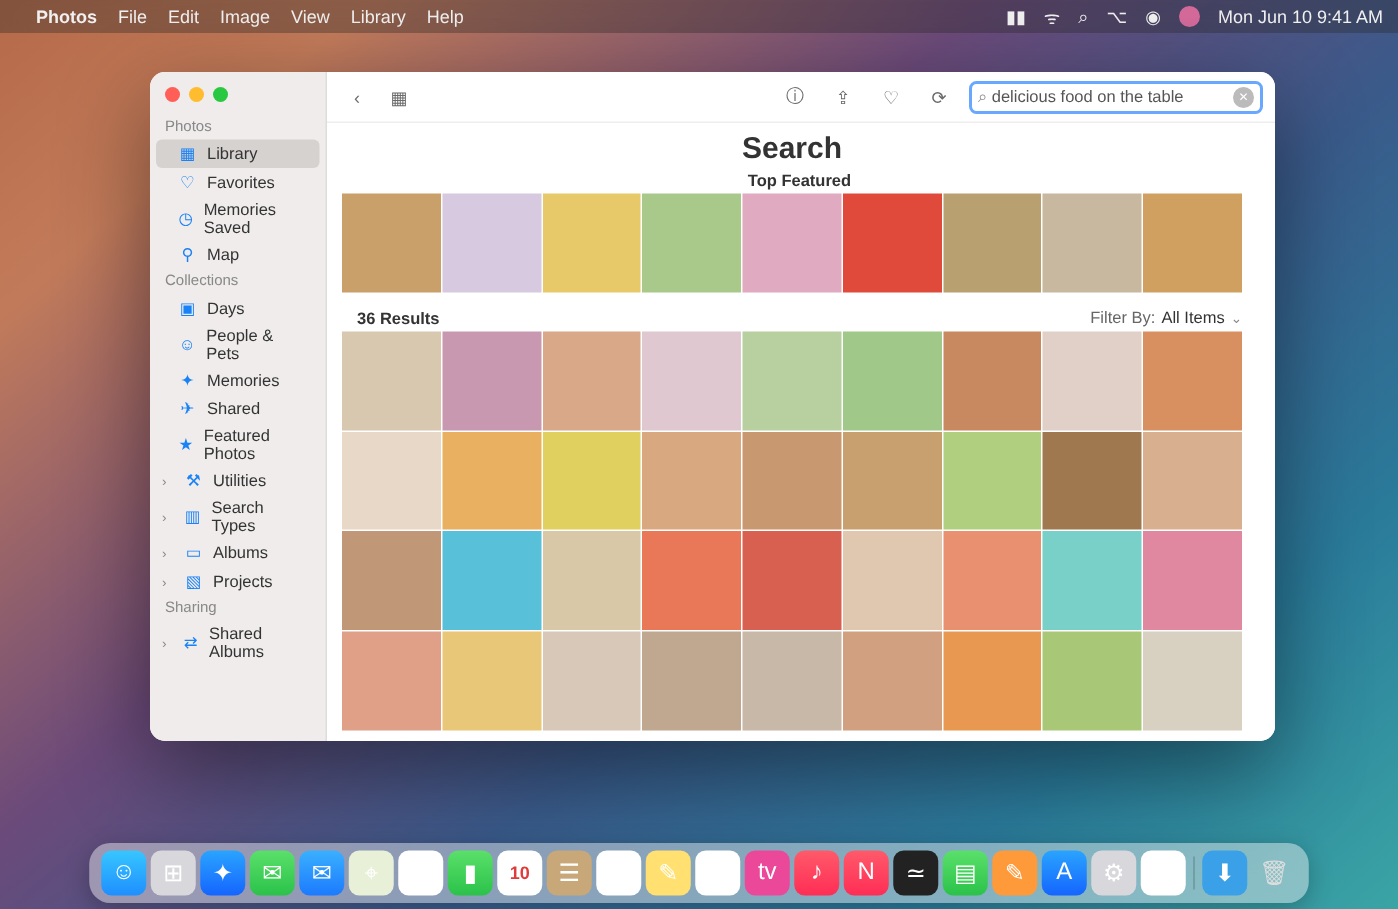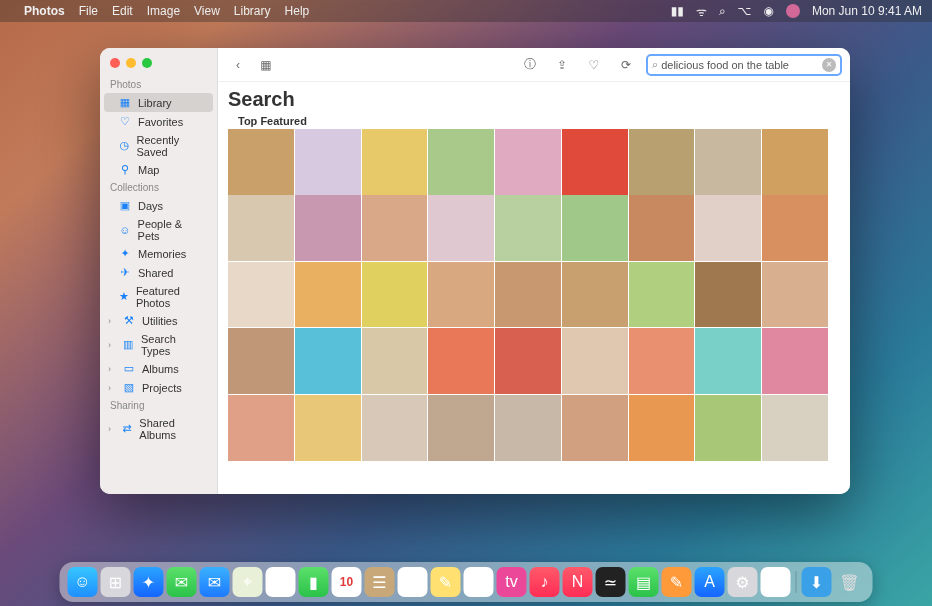--- a/index.html
+++ b/index.html
@@ -51,21 +51,21 @@
 .main { flex:1; display:flex; flex-direction:column; background:#fff; }
 .toolbar { height:34px; display:flex; align-items:center; padding:0 8px; gap:8px; border-bottom:1px solid #eee; }
 .toolbar .nav { display:flex; gap:4px; color:#7a7a7a; }
 .toolbar .tbtn { width:24px; height:22px; display:flex; align-items:center; justify-content:center; border-radius:4px; color:#6a6a6a; }
 .toolbar .spacer { flex:1; }
 .search-wrap { width:196px; height:22px; border:2px solid #6aa7ff; border-radius:5px; display:flex; align-items:center; padding:0 4px; background:#fff; }
 .search-wrap .sicon{color:#888;font-size:11px;margin-right:3px}
 .search-wrap input { flex:1; border:0; outline:0; font-size:11px; color:#555; background:transparent; }
 .search-wrap .clear{width:14px;height:14px;border-radius:50%;background:#bbb;color:#fff;font-size:8px;display:flex;align-items:center;justify-content:center}
 
-.content { flex:1; overflow:auto; padding: 6px 22px 0 10px; }
+.content { flex:1; overflow:auto; padding: 6px 22px 0 10px; text-align: center; }
 .title { font-size:20px; font-weight:700; }
 .subtitle { font-size:11px; color:#888; margin:1px 0 4px; }
 .section-head { font-size:11px; font-weight:700; color:#333; margin:4px 0 2px 10px; }
 .filterbar { display:flex; align-items:center; font-size:11px; color:#666; gap:4px; }
 .filterbar .val{color:#333}
 .row { display:flex; justify-content:space-between; align-items:center; margin-top:8px; }
 
 .thumbs { display:grid; gap:1px; }
 .top-thumbs { grid-template-columns: repeat(9, 1fr); }
 .thumb { aspect-ratio:1/1; background:#ccc; background-size:cover; }
@@ -117,21 +117,21 @@
         <div class="side-item selected">
           <span class="ic">▦</span>
           <span>Library</span>
         </div>
         <div class="side-item">
           <span class="ic">♡</span>
           <span>Favorites</span>
         </div>
         <div class="side-item">
           <span class="ic">◷</span>
-          <span>Recently Saved</span>
+          <span>Memories Saved</span>
         </div>
         <div class="side-item">
           <span class="ic">⚲</span>
           <span>Map</span>
         </div>
         <div class="side-header">Collections</div>
         <div class="side-item">
           <span class="ic">▣</span>
           <span>Days</span>
         </div>
@@ -207,20 +207,28 @@
           <div class="thumb" style="background: rgb(214, 201, 224);"></div>
           <div class="thumb" style="background: rgb(232, 201, 106);"></div>
           <div class="thumb" style="background: rgb(168, 201, 138);"></div>
           <div class="thumb" style="background: rgb(224, 170, 192);"></div>
           <div class="thumb" style="background: rgb(224, 74, 58);"></div>
           <div class="thumb" style="background: rgb(184, 160, 112);"></div>
           <div class="thumb" style="background: rgb(200, 184, 160);"></div>
           <div class="thumb" style="background: rgb(208, 160, 96);"></div>
         </div>
 
+      <div class="row">
+        <div class="section-head" style="margin-left:10px">36 Results</div>
+        <div class="filterbar">
+          <span>Filter By:</span>
+          <span class="val">All Items</span>
+          <span style="font-size:9px;color:#888">⌄</span>
+        </div>
+      </div>
       <div id="res-thumbs">
           <div class="rowthumbs">
             <div class="thumb" style="background: rgb(216, 200, 176);"></div>
             <div class="thumb" style="background: rgb(200, 152, 176);"></div>
             <div class="thumb" style="background: rgb(216, 168, 136);"></div>
             <div class="thumb" style="background: rgb(224, 200, 208);"></div>
             <div class="thumb" style="background: rgb(184, 208, 160);"></div>
             <div class="thumb" style="background: rgb(160, 200, 136);"></div>
             <div class="thumb" style="background: rgb(200, 136, 96);"></div>
             <div class="thumb" style="background: rgb(224, 208, 200);"></div>

